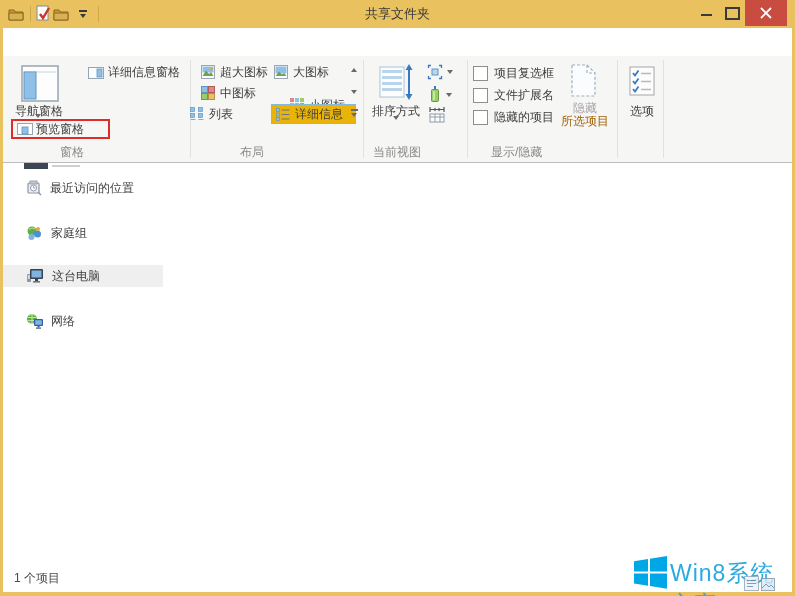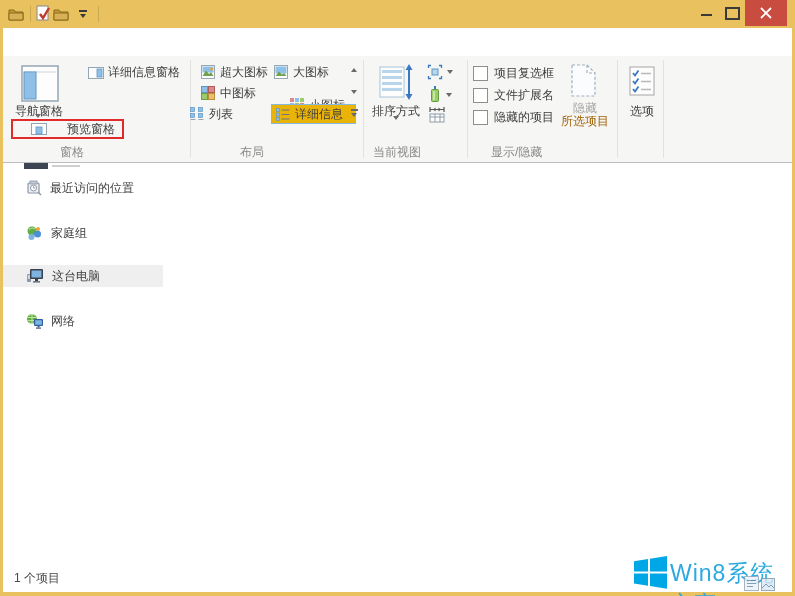--- a/index.html
+++ b/index.html
@@ -31,21 +31,21 @@
   .rdiv{top:4px;width:1px;height:98px;background:#E1E2E3;}
   .grp-label{top:88px;height:14px;color:#8A8A8A;}
   .rtext{white-space:nowrap;}
   .bigbtn-label{text-align:center;}
   .tri-down{width:0;height:0;border-left:3.5px solid transparent;border-right:3.5px solid transparent;border-top:4px solid #6A6A6A;}
   .tri-up{width:0;height:0;border-left:3.5px solid transparent;border-right:3.5px solid transparent;border-bottom:4px solid #6A6A6A;}
   .layout-item{display:flex;align-items:center;gap:5px;height:18px;cursor:default;}
   .layout-sel{background:#eab308;border:1px solid #84B8DE;}
   .cb-row{display:flex;align-items:center;gap:6px;height:16px;cursor:default;}
   .cb-box{width:13px;height:13px;background:#fff;border:1px solid #8E8E8E;}
-  .redbox{border:2px solid #E02B2B;display:flex;align-items:center;gap:20px;padding-left:18px;}
+  .redbox{border:2px solid #E02B2B;display:flex;align-items:center;gap:3px;padding-left:4px;}
   .smallbtn{display:flex;align-items:center;gap:4px;cursor:default;}
   
   #main{left:0;top:163px;width:795px;height:402px;background:#fff;}
   .side-item{display:flex;align-items:center;gap:8px;height:22px;padding-left:26px;cursor:default;}
   .side-sel{background:#EFEFEF;}
   
   #statusbar{left:0;top:565px;width:795px;height:27px;background:#fff;}
   #status-text{left:14px;top:0;line-height:26px;color:#4a4a4a;}
   
   .gold-side{top:28px;width:3px;height:564px;background:#E9C25F;z-index:50;}
@@ -78,20 +78,21 @@
           <path d="M1 3 h5 l1.5 2 H15 v8 H1z" fill="#C49A3A" stroke="#8A6A18" stroke-width="1"></path>
           <path d="M1 6 h14 v7 H1z" fill="#D8B055" stroke="#8A6A18" stroke-width="1"></path>
         </svg>
     </span>
     <span class="abs" style="left:79px;top:10px;">
       <span style="display:block;width:8px;height:1.5px;background:#3a3a3a;margin-bottom:2px;"></span>
       <span class="tri-down" style="display:block;border-top-color:#3a3a3a;margin-left:0.5px;"></span>
     </span>
     <span class="abs qat-sep" style="left:98px;"></span>
 
+    <span id="title-text" class="abs">共享文件夹</span>
 
     <span id="btn-min" class="abs winbtn" style="left:698px;width:18px;">
         <span class="bar" style="left:3px;"></span>
       </span>
     <span id="btn-max" class="abs winbtn" style="left:723px;width:18px;">
         <span class="sq" style="left:2px;"></span>
       </span>
     <span id="btn-close" class="abs winbtn">
       <svg width="42" height="26" viewBox="0 0 42 26">
           <path d="M16 8 L26 18 M26 8 L16 18" stroke="#fff" stroke-width="1.8"></path>

